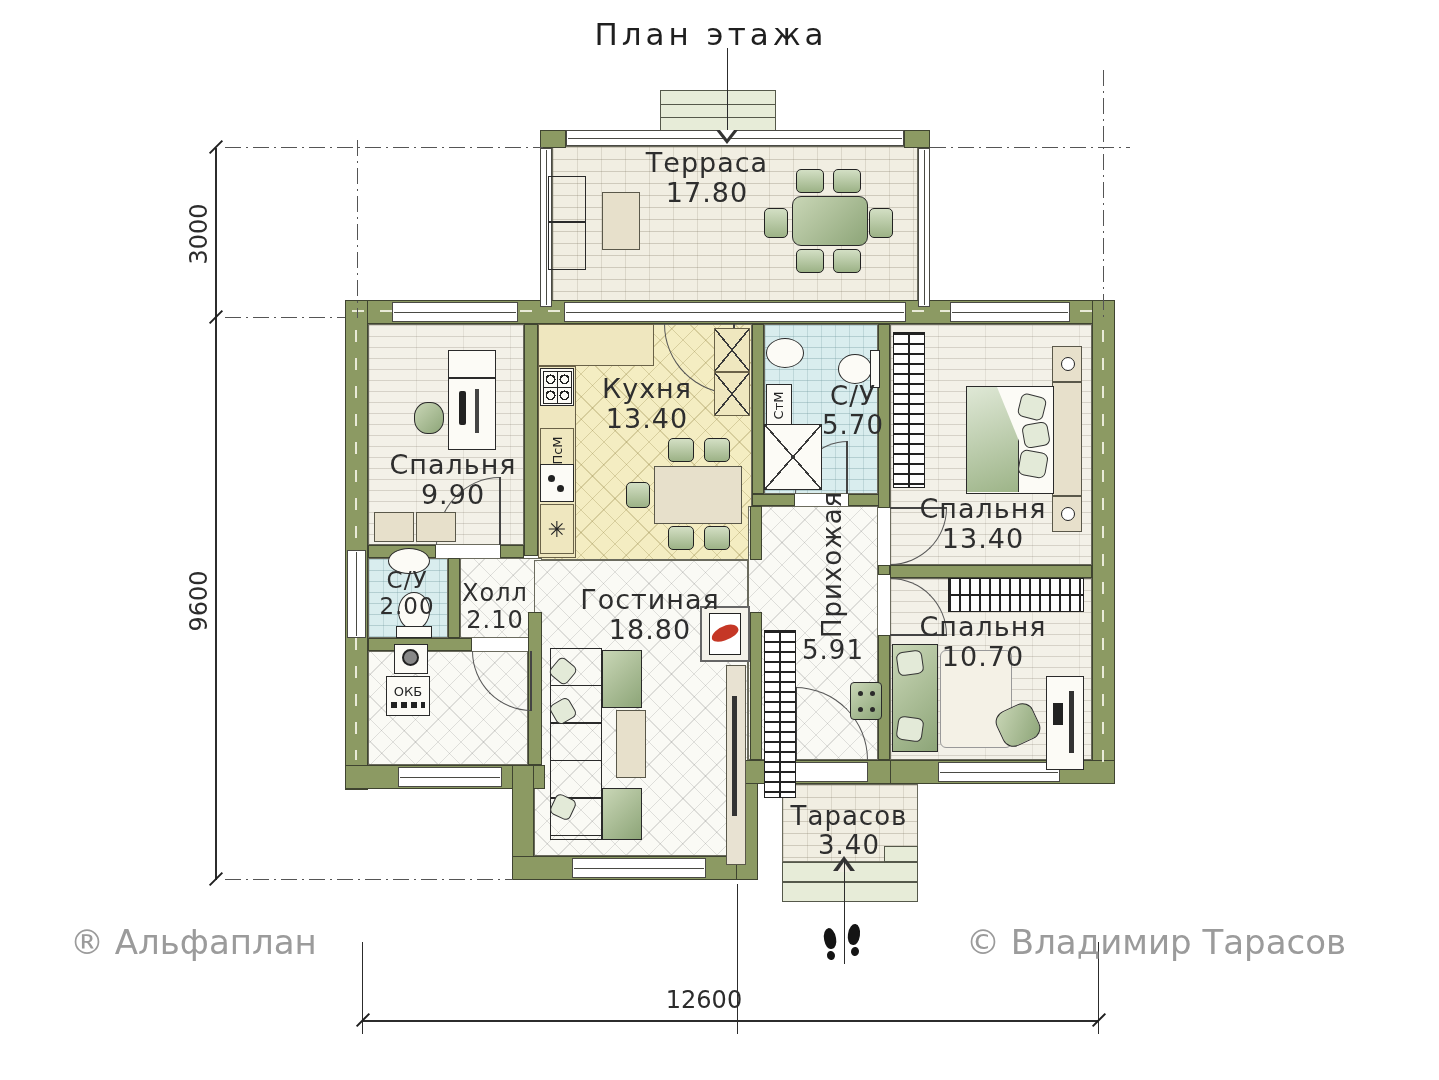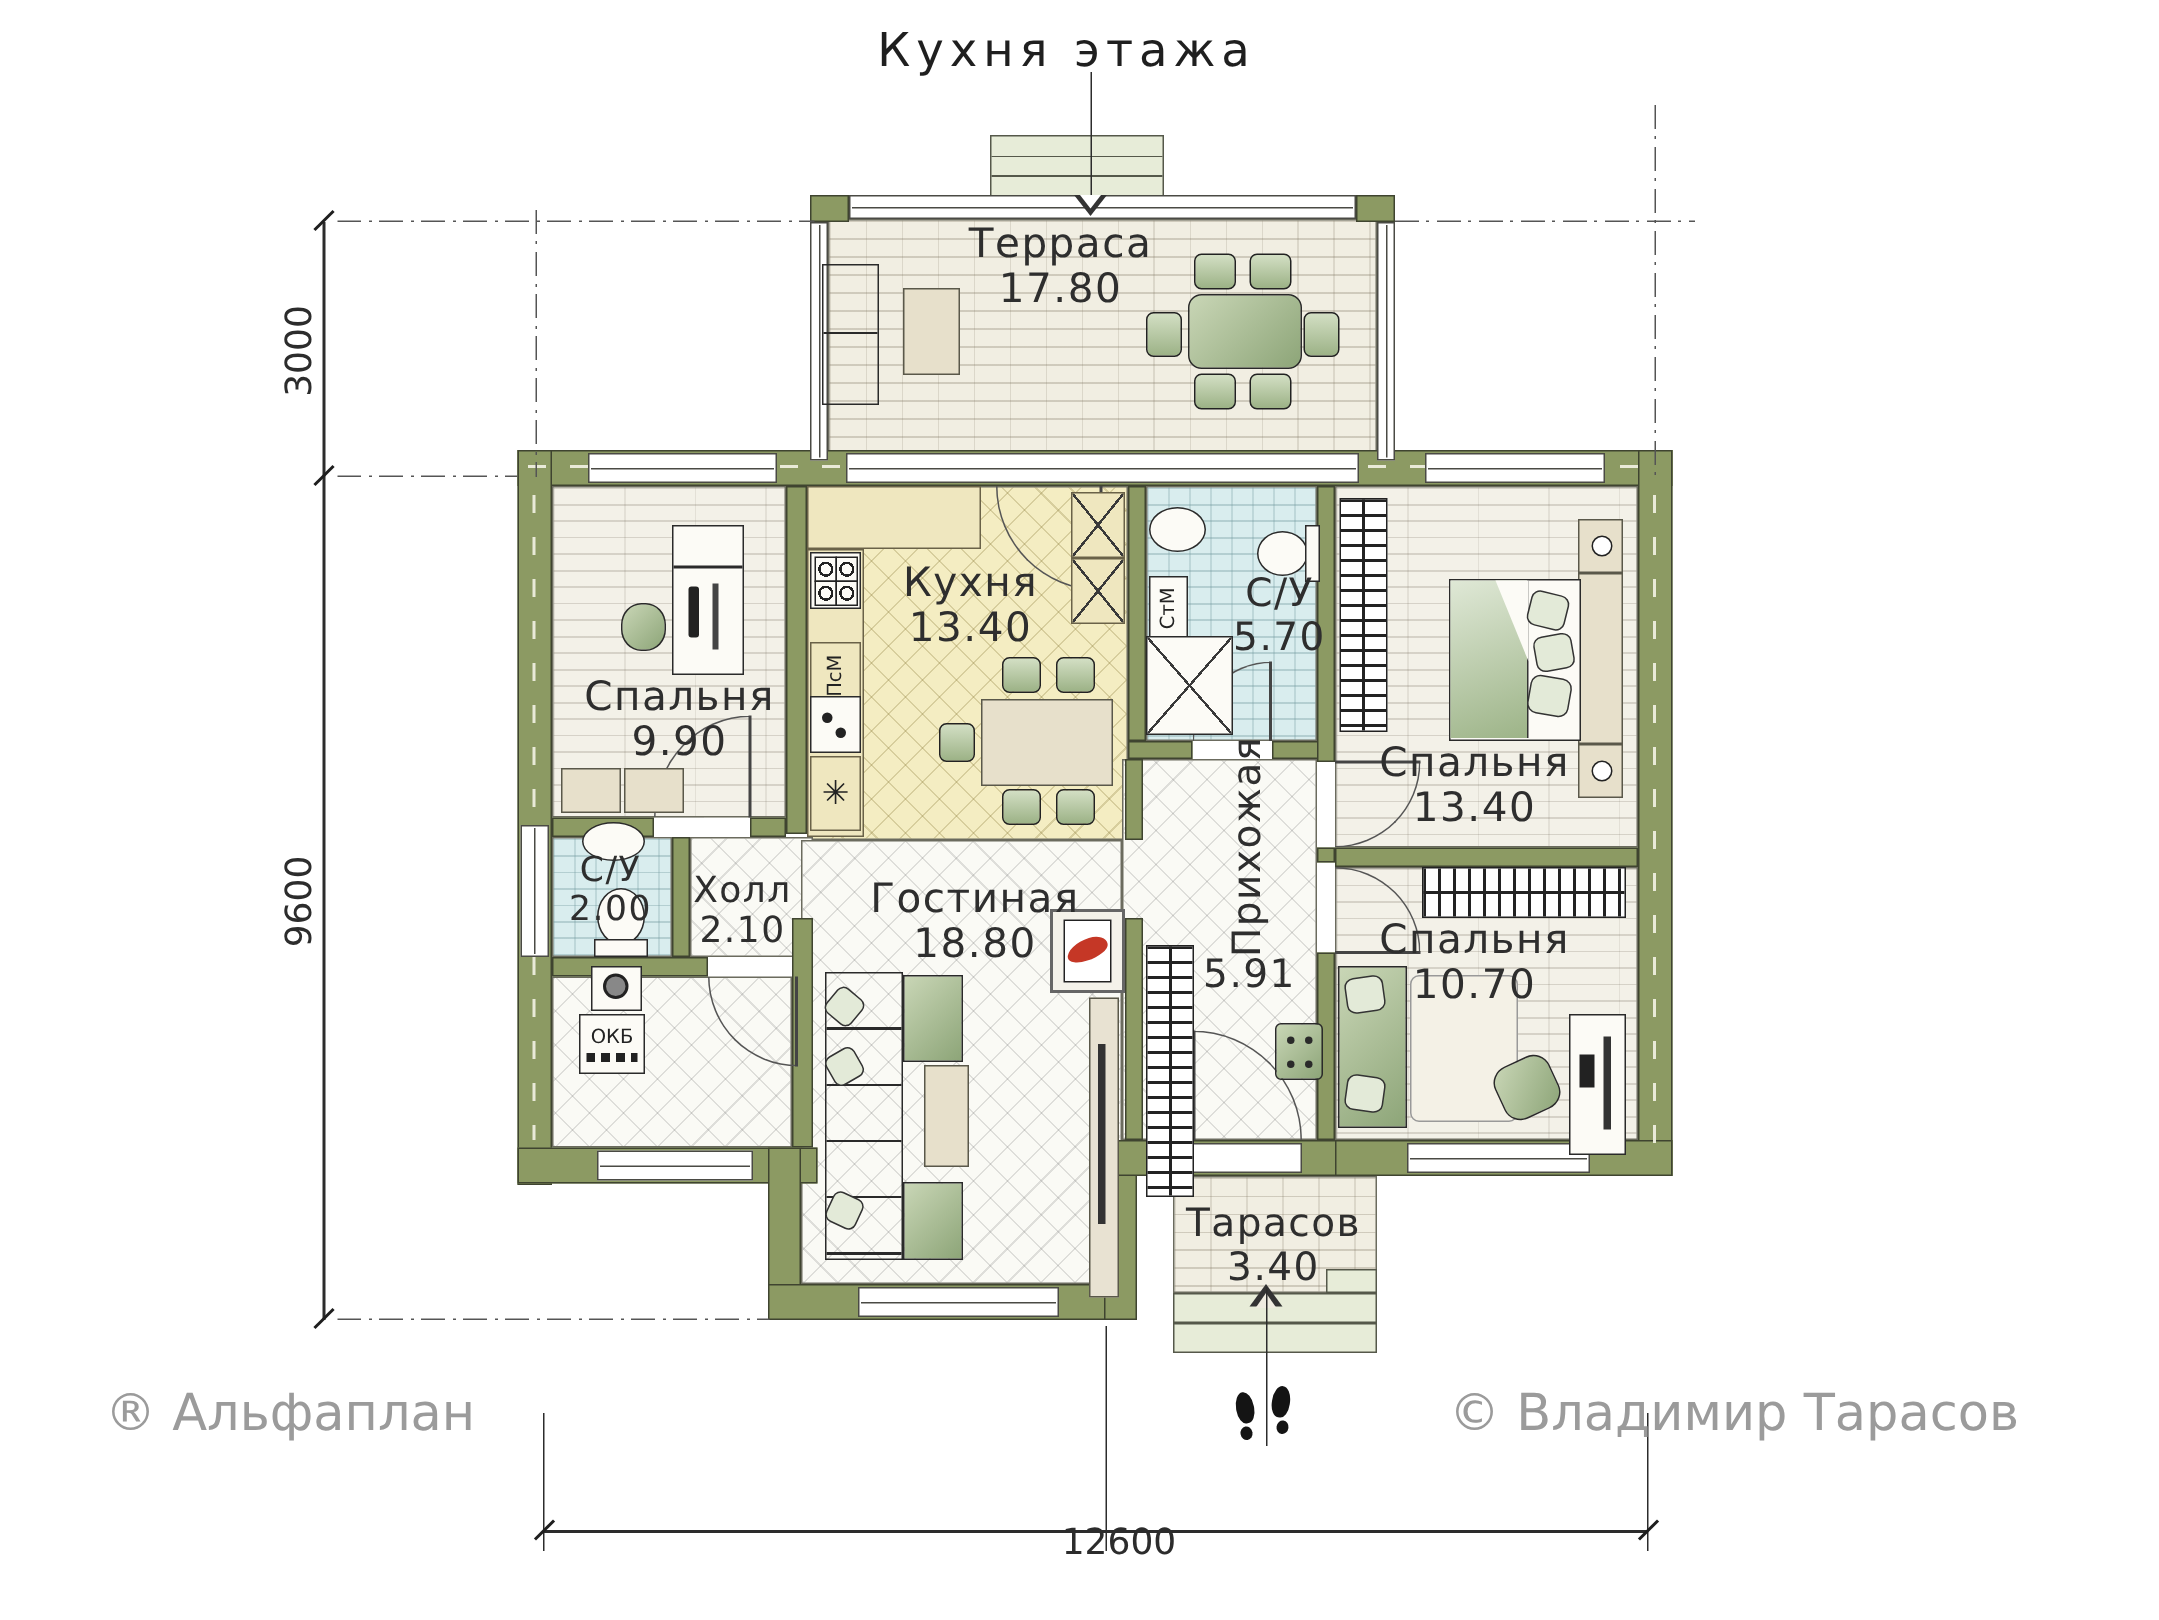--- a/index.html
+++ b/index.html
@@ -83,21 +83,21 @@
   .vert{writing-mode:vertical-rl;transform:rotate(180deg);}
   .applbl{font-size:13px;color:#222;display:flex;align-items:center;justify-content:center;}
   .wm{font-size:34px;color:#9b9b9b;white-space:nowrap;}
   .tri{width:0;height:0;}
 </style>
 </head>
 <body>
 
 <div id="canvas">
 
-  <div class="abs title z5" style="left:556px;top:16px;width:310px;">Кухня этажа</div>
+  <div class="abs title z5" style="left:556px;top:16px;width:310px;">План этажа</div>
 
   <div class="abs floor brick z1" style="left:552px;top:146px;width:366px;height:161px;"></div>
   <div class="abs floor plank z1" style="left:368px;top:324px;width:156px;height:221px;"></div>
   <div class="abs floor ktile z1" style="left:538px;top:324px;width:214px;height:236px;"></div>
   <div class="abs floor btile z1" style="left:764px;top:324px;width:114px;height:170px;"></div>
   <div class="abs floor plank z1" style="left:890px;top:324px;width:202px;height:241px;"></div>
   <div class="abs floor btile z1" style="left:368px;top:558px;width:80px;height:80px;"></div>
   <div class="abs floor wtile z1" style="left:460px;top:558px;width:82px;height:80px;"></div>
   <div class="abs floor wtile z1" style="left:368px;top:651px;width:160px;height:114px;"></div>
   <div class="abs floor wtile z1" style="left:534px;top:560px;width:214px;height:296px;"></div>
@@ -359,18 +359,18 @@
   <div class="abs dashv z5" style="left:357px;top:140px;height:178px;"></div>
   <div class="abs dashv z5" style="left:1103px;top:70px;height:248px;"></div>
   <div class="abs dimtxt rot z5" style="left:153px;top:221px;width:90px;height:26px;">3000</div>
   <div class="abs dimtxt rot z5" style="left:153px;top:588px;width:90px;height:26px;">9600</div>
   <div class="abs lineH z5" style="left:362px;top:1020px;width:736px;height:1.5px;"></div>
   <div class="abs lineV z5" style="left:362px;top:942px;height:92px;"></div>
   <div class="abs lineV z5" style="left:1098px;top:942px;height:92px;"></div>
   <div class="abs lineV z5" style="left:737px;top:884px;height:150px;"></div>
   <div class="abs tick z5" style="left:354px;top:1019px;"></div>
   <div class="abs tick z5" style="left:1090px;top:1019px;"></div>
-  <div class="abs dimtxt z5" style="left:676px;top:986px;width:140px;margin-top:28px;">12600</div>
+  <div class="abs dimtxt z5" style="left:634px;top:986px;width:140px;">12600</div>
 
   <div class="abs wm z6" style="left:966px;top:922px;">© Владимир Тарасов</div>
   <div class="abs wm z6" style="left:70px;top:922px;">® Альфаплан</div>
 
 </div>
 
 </body></html>

